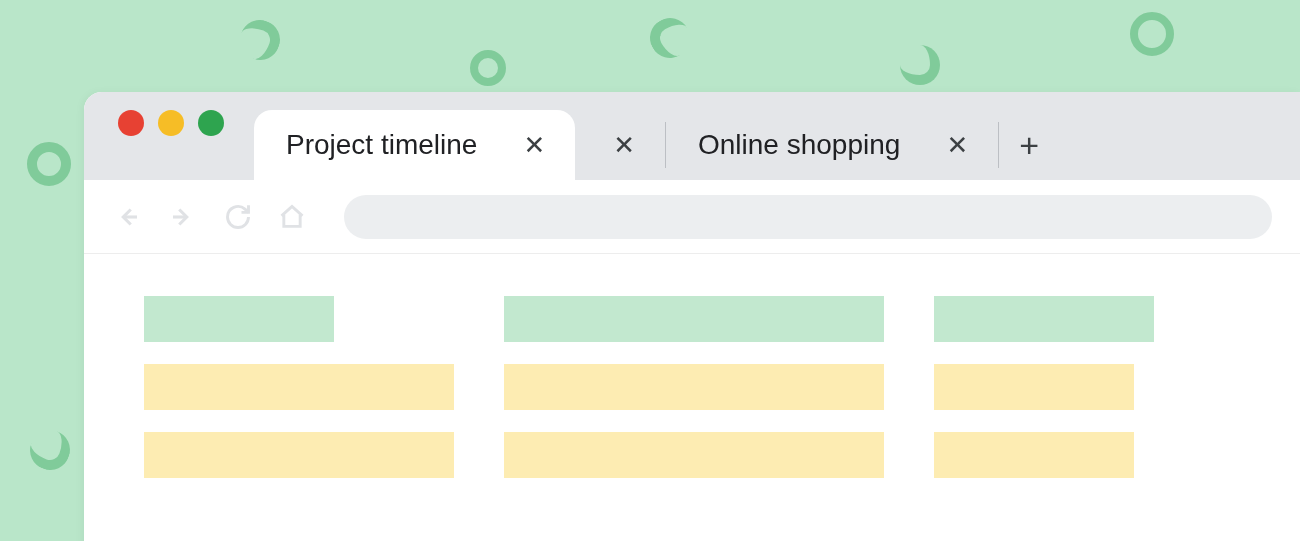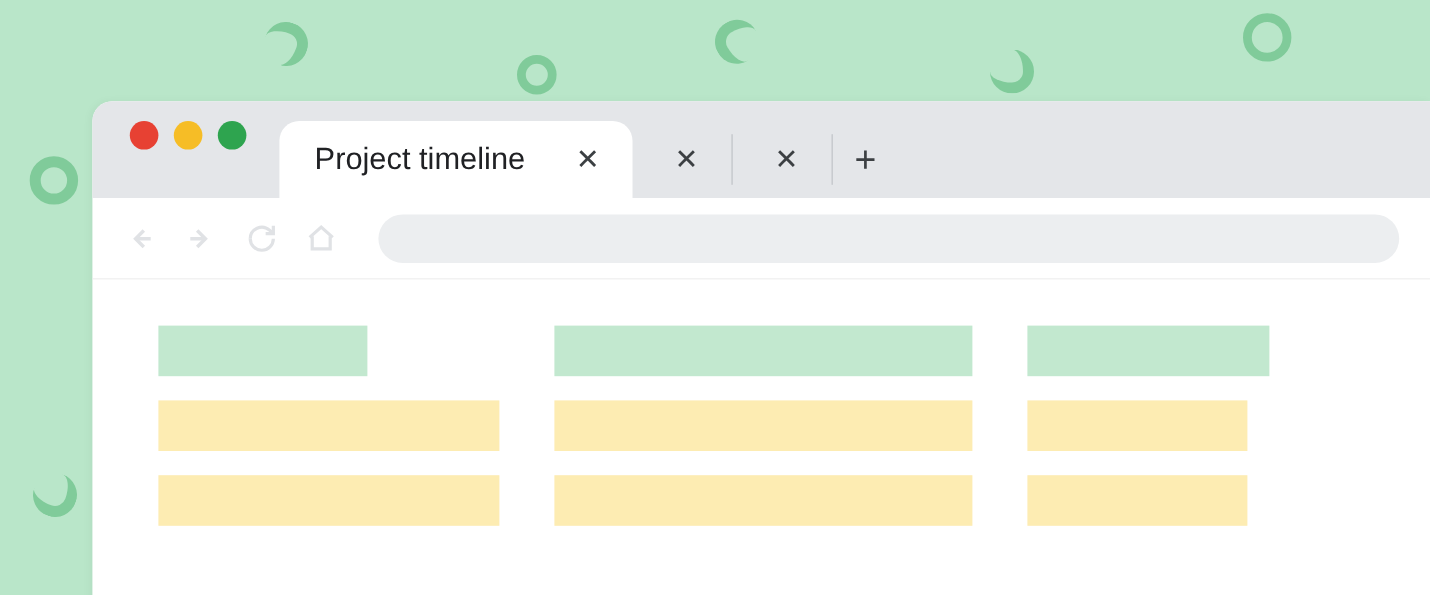--- a/index.html
+++ b/index.html
@@ -177,20 +177,21 @@
         <span class="close-x">✕</span>
       </div>
 
       <div class="tab">
         <span class="close-x">✕</span>
       </div>
 
       <div class="tab-sep"></div>
 
       <div class="tab">
+        <span class="tab-label">Online shopping</span>
         <span class="close-x">✕</span>
       </div>
 
       <div class="tab-sep"></div>
 
       <div class="new-tab">+</div>
     </div>
   </div>
 
   <div class="toolbar">

